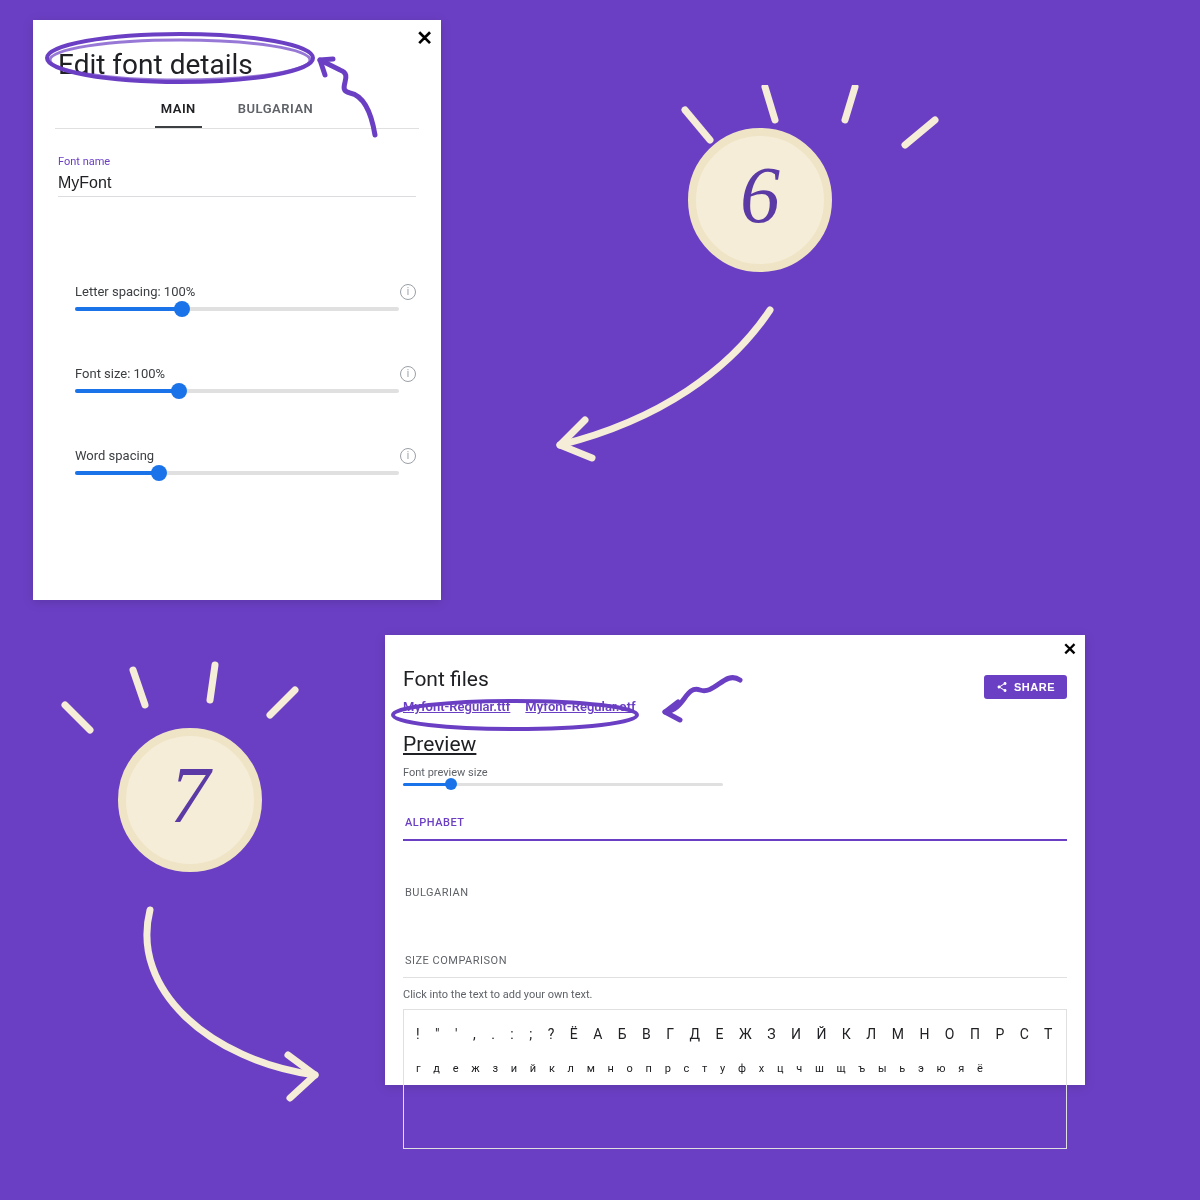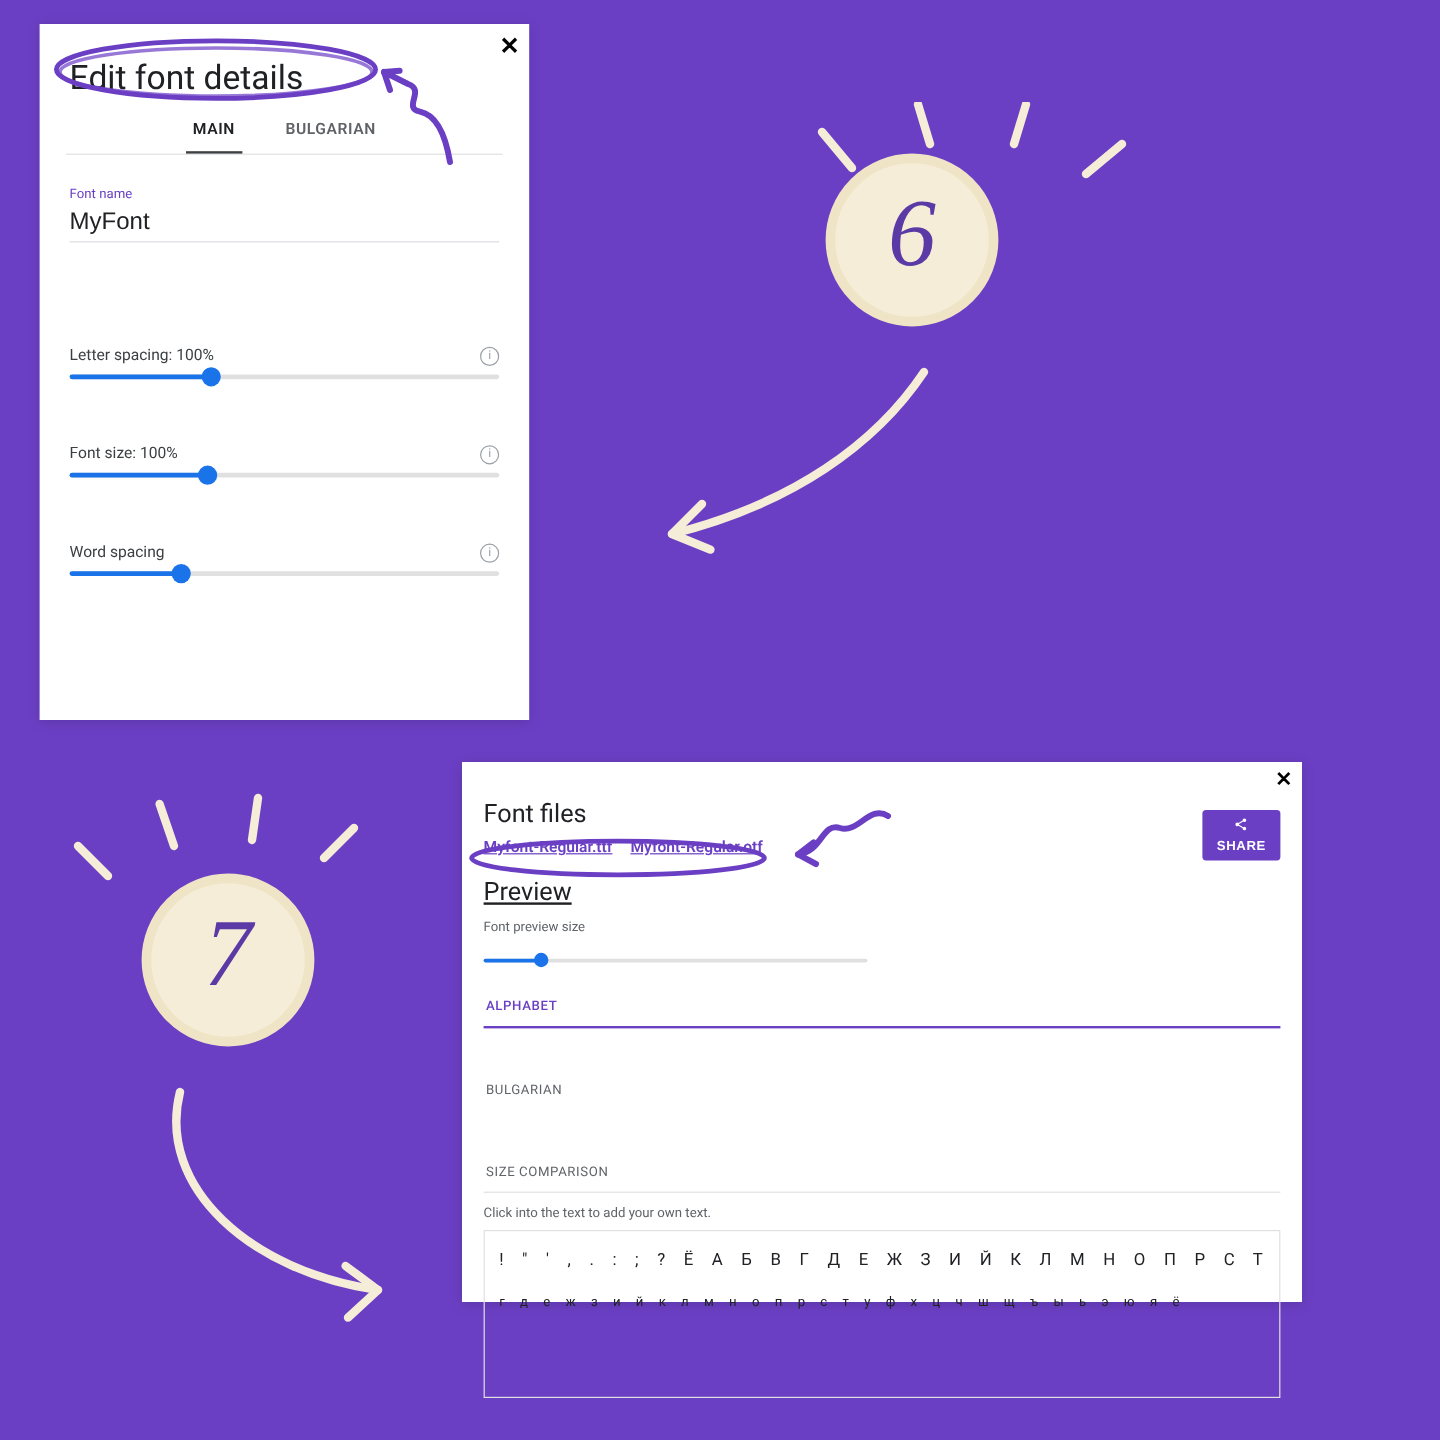--- a/index.html
+++ b/index.html
@@ -60,26 +60,26 @@
   .field-group { padding: 0 25px; margin-bottom: 87px; }
   .field-label-small {
     font-size: 11px;
     color: #6B3FC4;
     margin-bottom: 2px;
   }
   .field-input {
     width: 100%;
     border: none;
     border-bottom: 1px solid #dadce0;
-    font-size: 20px;
+    font-size: 16px;
     padding: 4px 0;
     outline: none;
     color: #202124;
   }
-  .slider-group { padding: 0 25px; margin-bottom: 55px; position: relative; }
+  .slider-group { padding: 0 42px; margin-bottom: 55px; position: relative; }
   .slider-label {
     font-size: 13px;
     color: #3c4043;
     margin-bottom: 8px;
   }
   .info-icon {
     position: absolute;
     right: 25px;
     top: 0;
     width: 16px;
@@ -147,21 +147,20 @@
     border: none;
     padding: 6px 12px;
     font-size: 11px;
     font-weight: 600;
     letter-spacing: 0.5px;
     border-radius: 3px;
     cursor: pointer;
     display: flex;
     align-items: center;
     gap: 6px;
-    flex-direction: column;
   }
   .file-links {
     margin-top: 8px;
     display: flex;
     gap: 15px;
   }
   .file-links a {
     color: #6B3FC4;
     font-size: 13px;
     font-weight: 600;
@@ -171,21 +170,21 @@
     font-size: 21px;
     font-weight: 400;
     margin-top: 22px;
     color: #202124;
     text-decoration: underline;
   }
   .preview-size-label {
     font-size: 11px;
     color: #5f6368;
     margin-top: 10px;
-    margin-bottom: 20px;
+    margin-bottom: 4px;
   }
   .preview-slider {
     width: 320px;
     height: 3px;
     background: #e0e0e0;
     border-radius: 2px;
     position: relative;
   }
   .preview-slider .fill {
     position: absolute;

